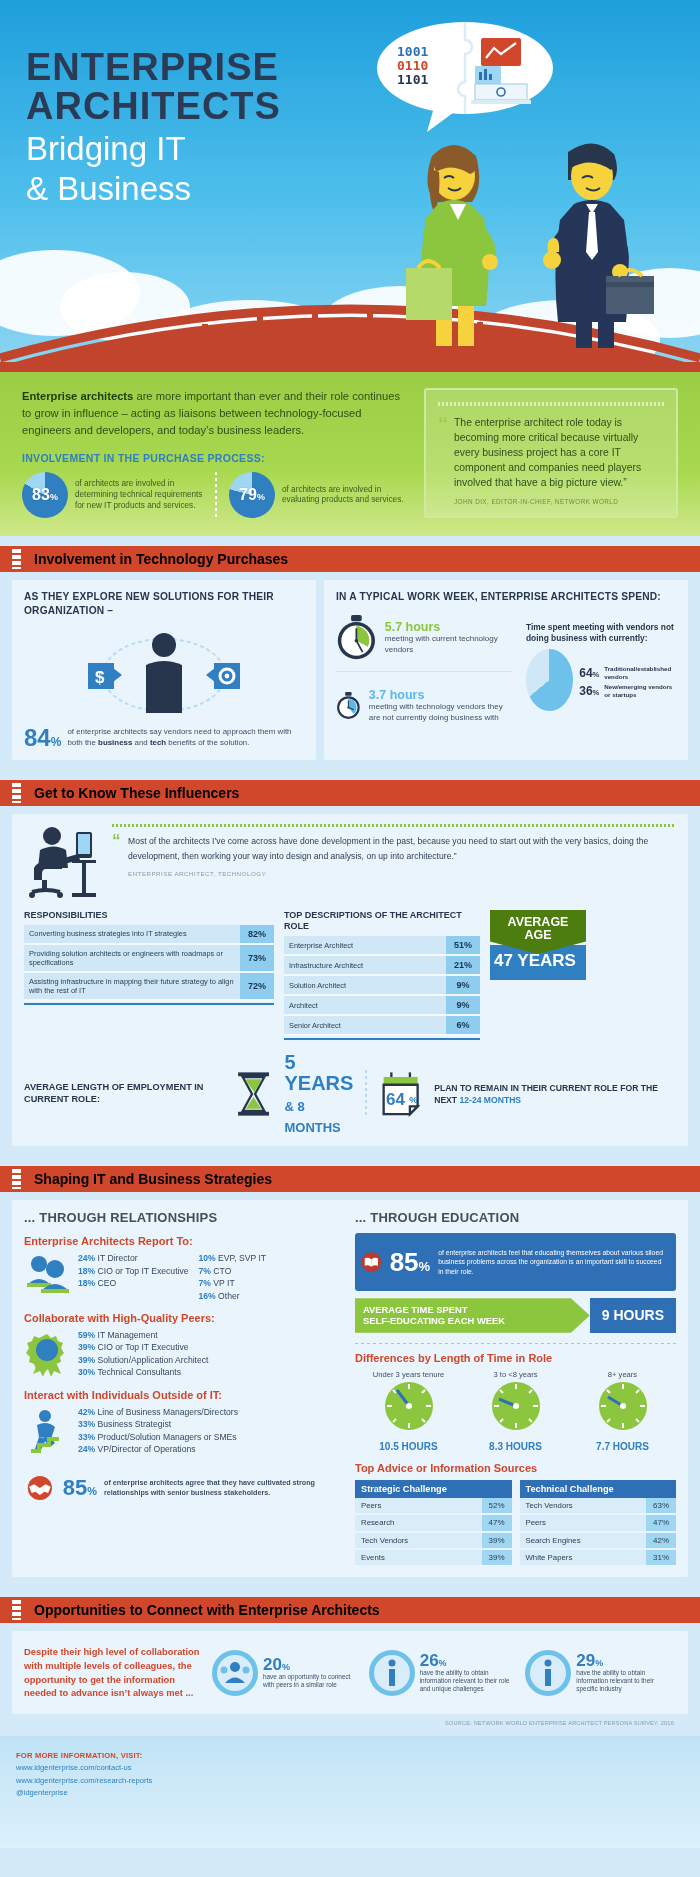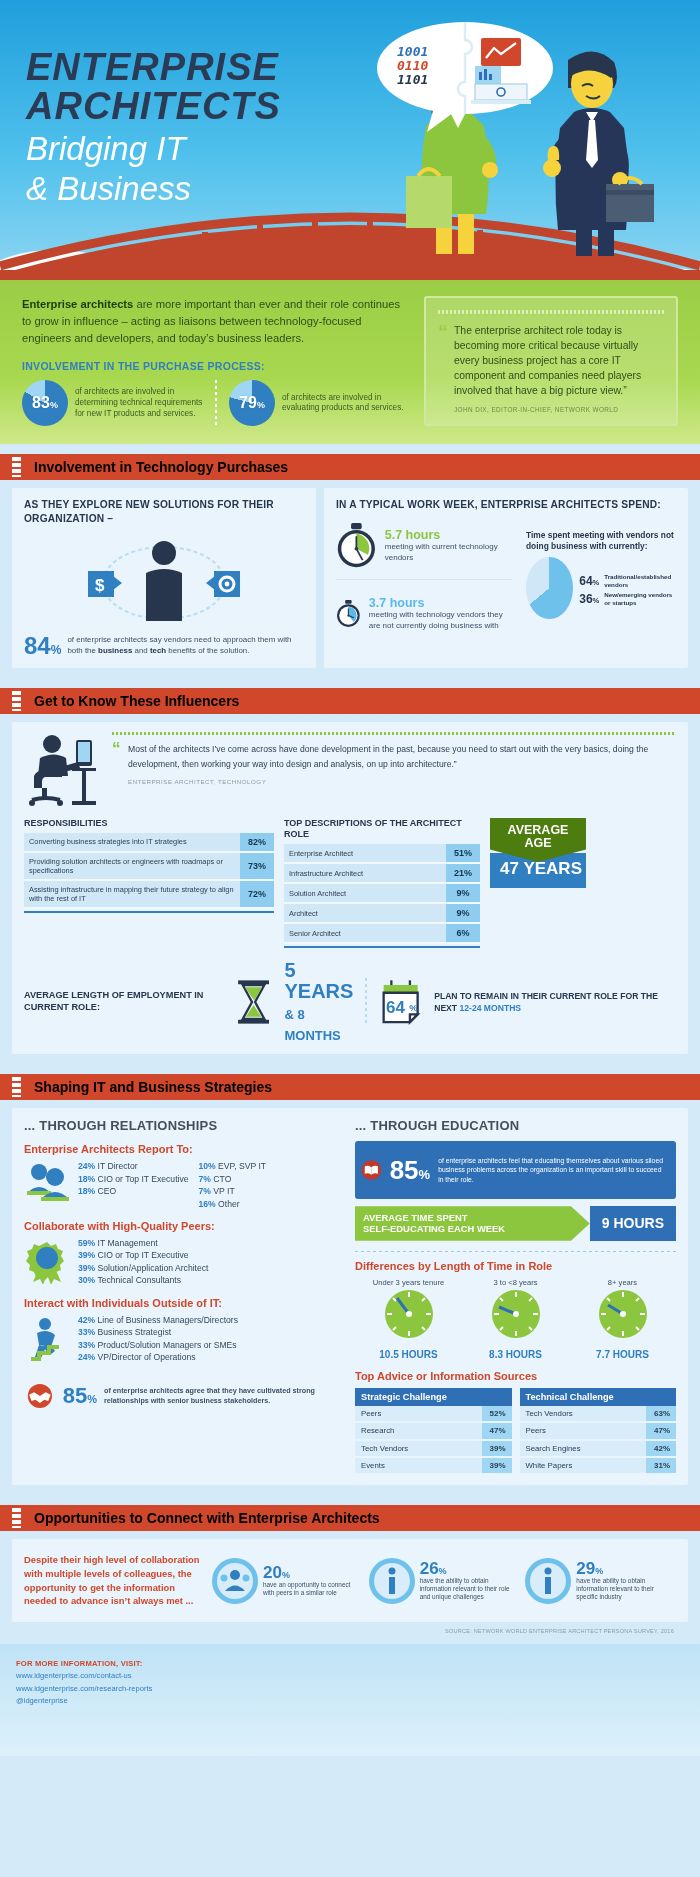--- a/index.html
+++ b/index.html
@@ -4,22 +4,22 @@
 <style>
   * { box-sizing: border-box; margin: 0; padding: 0; }
   body {
     width: 700px; height: 1877px;
     font-family: "Liberation Sans", sans-serif;
     background: #cfe8f7; overflow: hidden; position: relative;
   }
   .page { width: 700px; height: 1877px; position: relative; background:#d5eaf8; }
 
   
-  .hero { position: relative; height: 280px; overflow: hidden;
-    background: linear-gradient(#1f9fdc 0%, #4fc0ec 55%, #8fd6f2 100%); font-style: italic; }
+  .hero { position: relative; height: 372px; overflow: hidden;
+    background: linear-gradient(#1f9fdc 0%, #4fc0ec 55%, #8fd6f2 100%); }
   .cloud { position:absolute; background:#fff; border-radius:50%; opacity:.92; }
   .hero-title { position:absolute; left:26px; top:48px; z-index:6; }
   .hero-title .l1 { font-size:38px; font-weight:bold; color:#2b3a55; letter-spacing:1px; line-height:1.02; }
   .hero-title .l2 { font-size:33px; color:#ffffff; line-height:1.04; margin-top:6px; font-weight:500;}
   .bridge { position:absolute; left:0; bottom:0; width:700px; height:110px; z-index:5;}
   .people { position:absolute; right:40px; bottom:22px; z-index:7; }
 
   
   .intro { background:linear-gradient(#9acd45 0%, #a8d84f 60%, #cfe88a 100%); padding:16px 22px 18px 22px; position:relative;}
   .intro-row { display:flex; gap:14px; }
@@ -86,21 +86,21 @@
 
   .tables { display:flex; gap:10px; margin-top:12px; align-items:flex-start; }
   .tbl-h { font-size:9px; font-weight:bold; color:#27364d; margin-bottom:4px; line-height:1.25;}
   table.dt { border-collapse:collapse; width:100%; }
   table.dt td { font-size:7.4px; color:#2c3e50; padding:4px 5px; background:#cfe7f7; border-bottom:2px solid #f2f9fd;}
   table.dt td.v { background:#8ecdf0; font-weight:bold; font-size:9px; text-align:center; width:34px; color:#17344f;}
   .tbl-rule { height:2px; background:#2f7fc1; margin-top:2px; }
   .agebox { width:96px; }
   .age-top { background:#4d7c0f; color:#fff; font-weight:bold; font-size:12.5px; text-align:center;
              padding:6px 4px 12px; line-height:1.05; clip-path:polygon(0 0,100% 0,100% 72%,50% 100%,0 72%); }
-  .age-bot { background:#2f7fc1; color:#fff; font-weight:bold; font-size:17px; text-align:right;
+  .age-bot { background:#2f7fc1; color:#fff; font-weight:bold; font-size:17px; text-align:left;
              padding:6px 4px 9px; margin-top:-9px; }
 
   .emprow { display:flex; align-items:center; gap:12px; margin-top:12px; }
   .emp-lbl { font-size:9.2px; font-weight:bold; color:#27364d; line-height:1.3; }
   .emp-val { font-size:20px; font-weight:bold; color:#2f7fc1; line-height:1.05;}
   .emp-val span { font-size:13px; }
   .emp-sep { width:2px; height:48px; background:repeating-linear-gradient(#bcd9ec 0 3px, transparent 3px 6px); }
   .plan-txt { font-size:8.6px; font-weight:bold; color:#27364d; line-height:1.4;}
   .plan-txt em { font-style:normal; color:#2f7fc1; }
 
@@ -130,21 +130,21 @@
                display:flex; align-items:center; }
   .dash { height:1px; background:repeating-linear-gradient(90deg,#9ec8e0 0 3px, transparent 3px 6px); margin:10px 0 8px;}
   .diffs { display:flex; text-align:center; margin-top:6px; }
   .diffcol { flex:1; }
   .difflbl { font-size:7.6px; color:#3d5066; }
   .diffval { font-size:10px; font-weight:bold; color:#2f7fc1; margin-top:4px;}
   .advtables { display:flex; gap:8px; margin-top:6px; }
   table.at { border-collapse:collapse; width:100%; }
   table.at th { background:#2f6fb5; color:#fff; font-size:9.2px; text-align:left; padding:4px 6px; font-weight:bold;}
   table.at td { font-size:7.8px; color:#2c3e50; padding:3.2px 6px; background:#d8ecfa; border-bottom:2px solid #eaf4fc;}
-  table.at td.v { background:#9ed6f3; font-weight:bold; text-align:right; width:30px; font-size:8px;}
+  table.at td.v { background:#9ed6f3; font-weight:normal; text-align:center; width:30px; font-size:8px;}
 
   
   .opp { display:flex; gap:12px; align-items:center; }
   .opp-l { width:176px; font-size:9.4px; font-weight:bold; color:#d0472b; line-height:1.45;}
   .opp-items { display:flex; flex:1; gap:6px; }
   .oitem { display:flex; gap:5px; align-items:center; flex:1;}
   .ocircle { width:46px; height:46px; border-radius:50%; background:#d8ecfa; border:5px solid #6ec1ea;
              display:flex; align-items:center; justify-content:center; flex:none;}
   .onum { font-size:17px; font-weight:bold; color:#2f7fc1; line-height:1;}
   .onum small { font-size:9px; }

